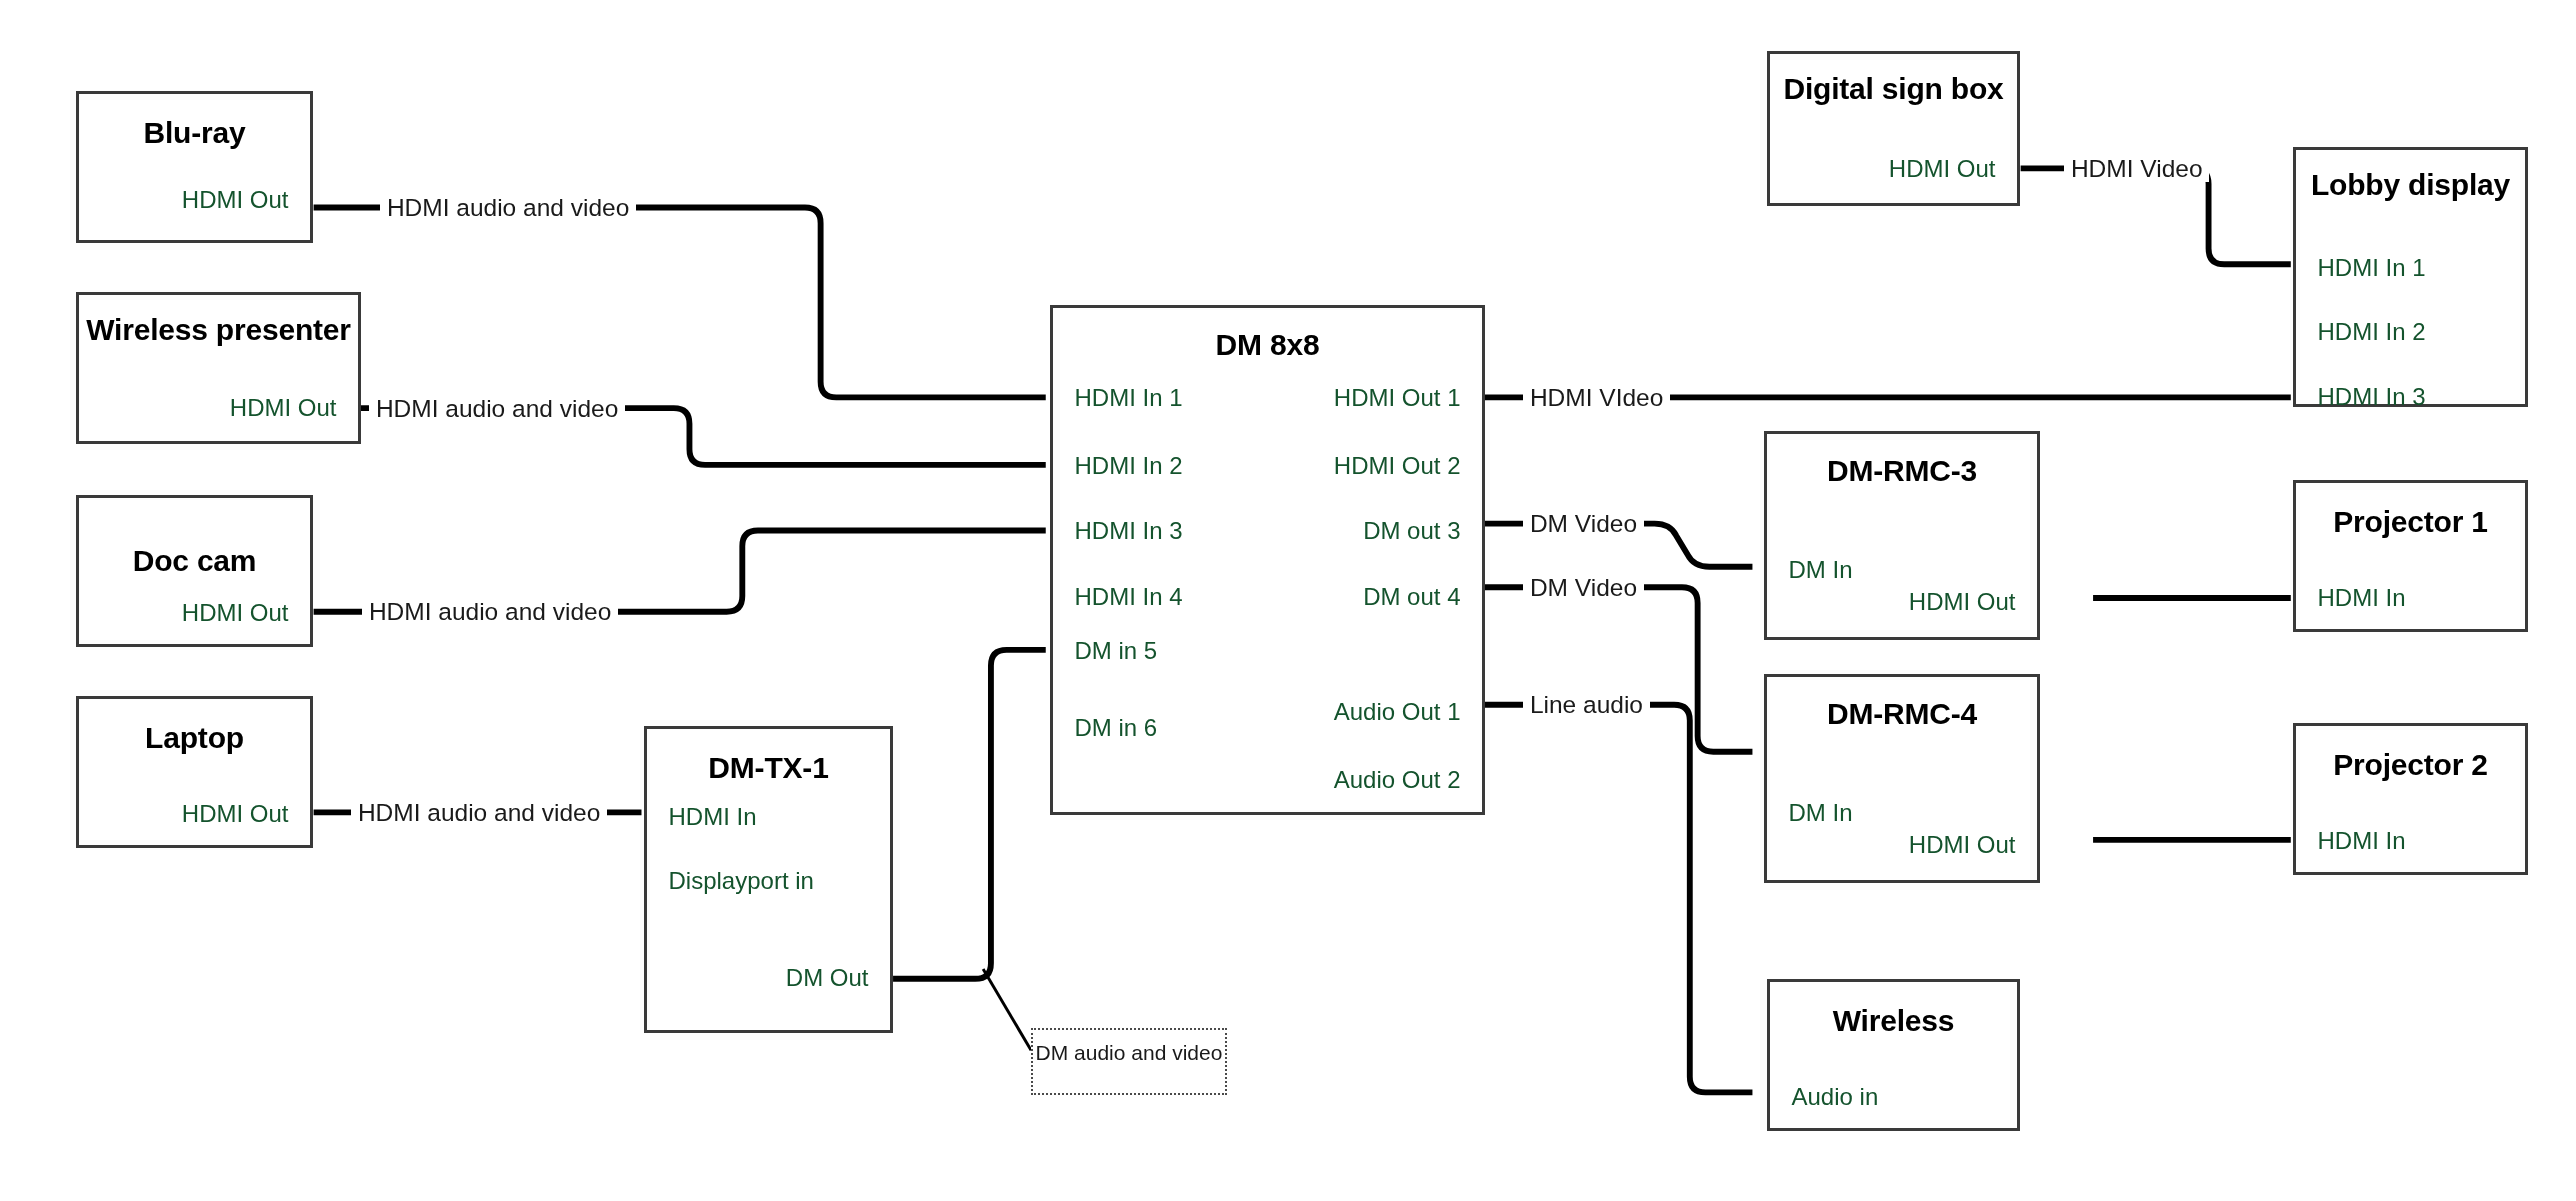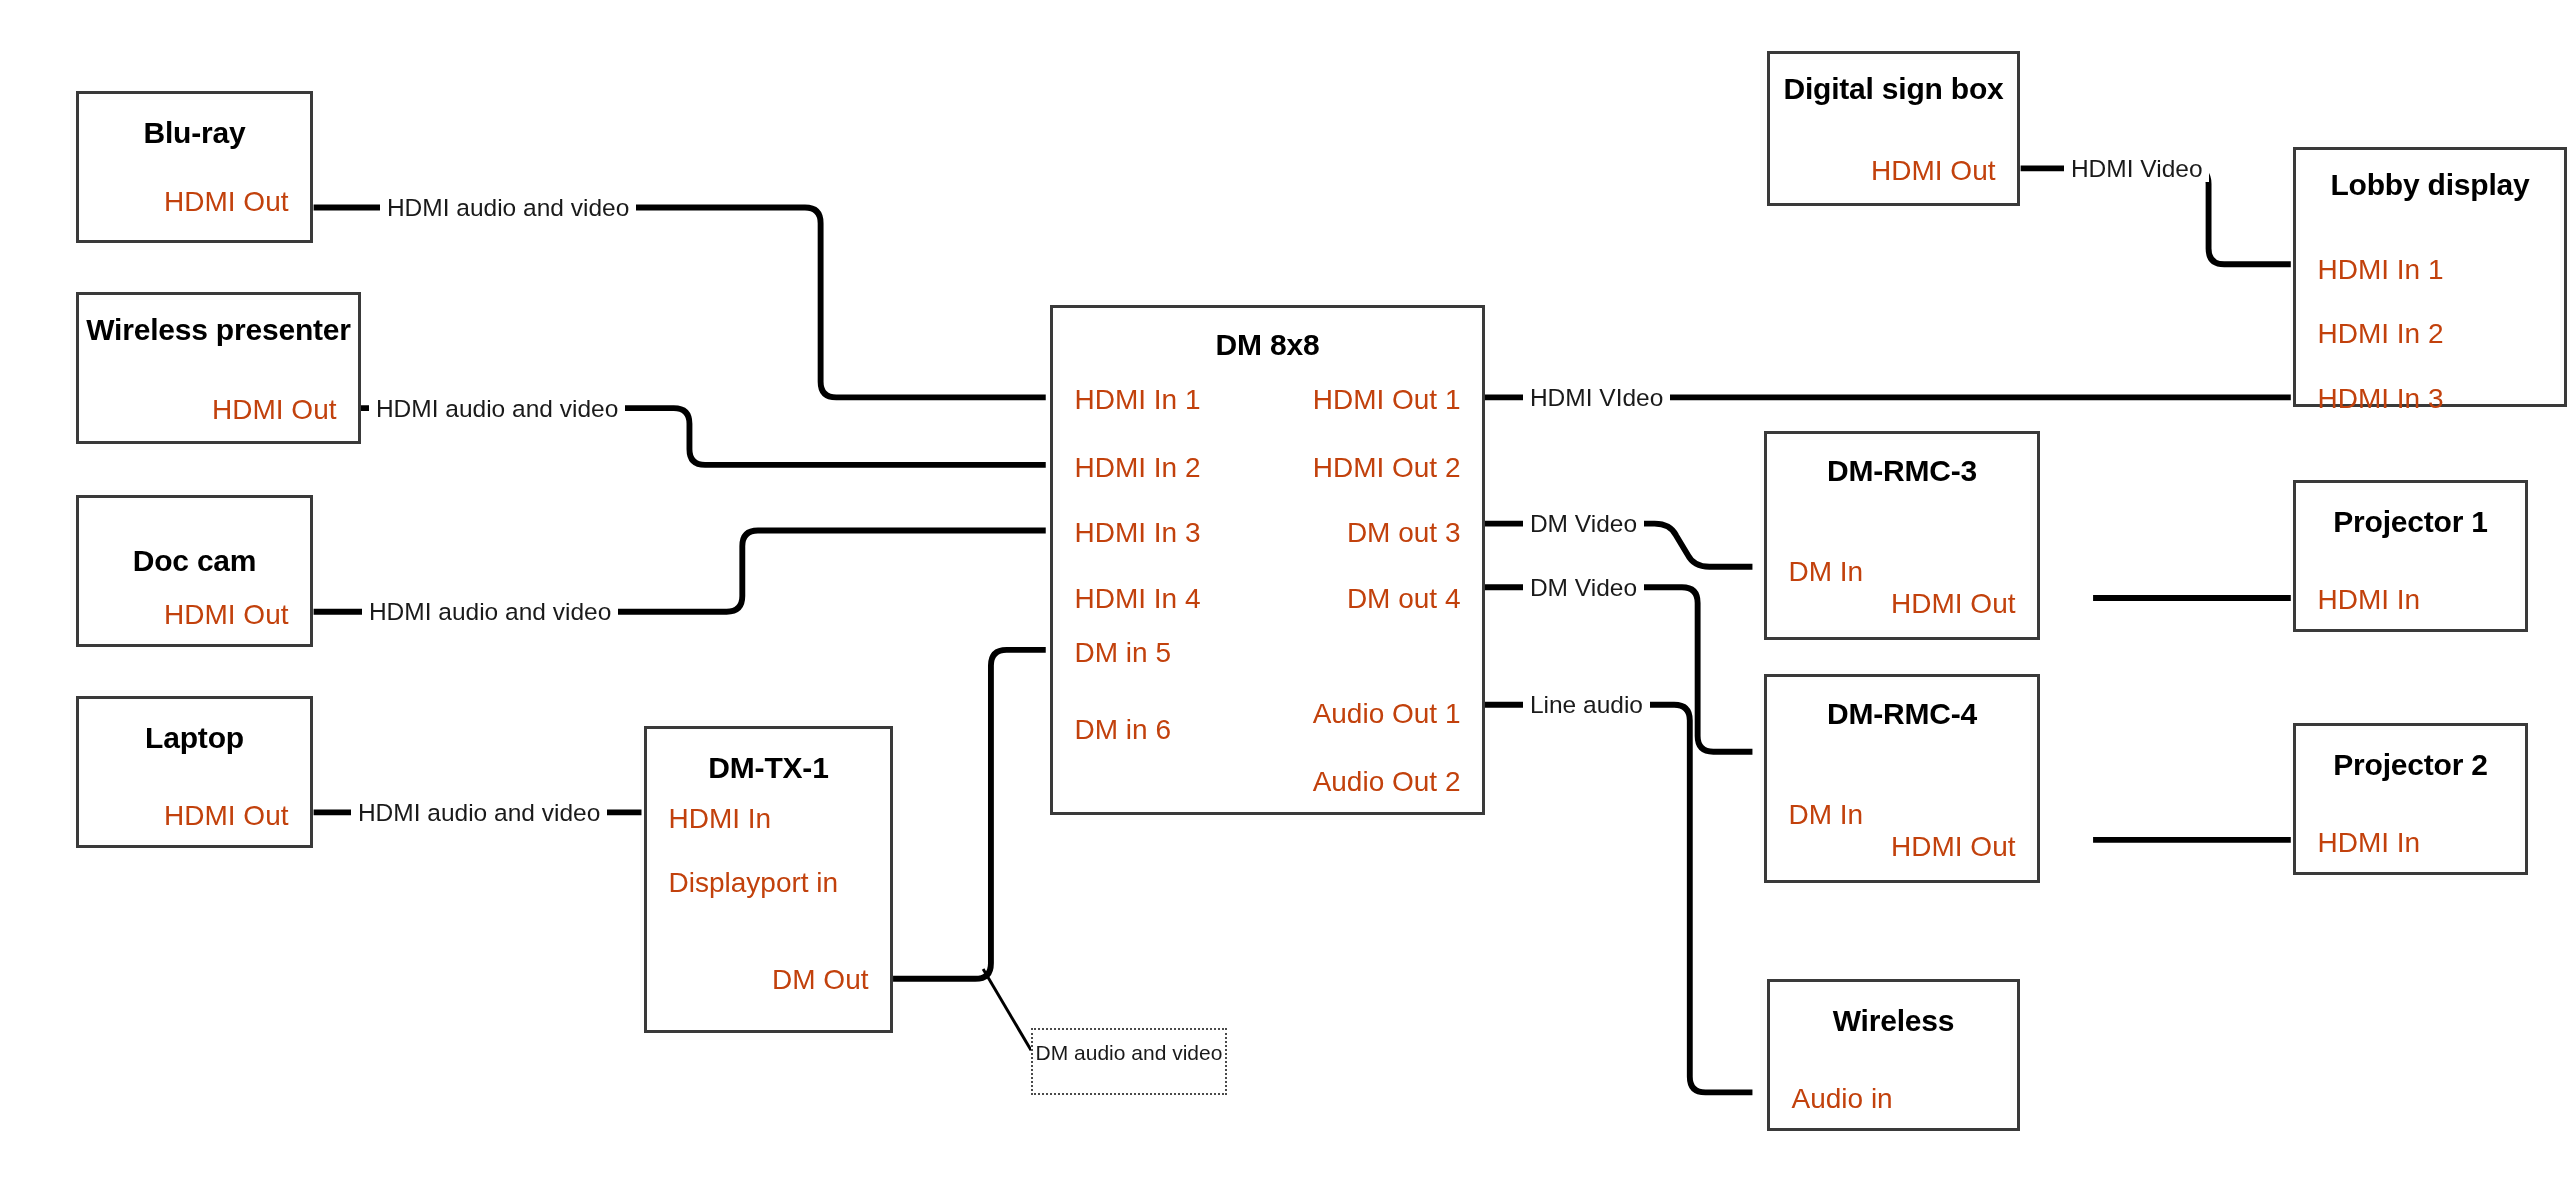--- a/index.html
+++ b/index.html
@@ -30,22 +30,22 @@
     right: 0;
     text-align: center;
     font-weight: bold;
     font-size: 30px;
     color: #000000;
     line-height: 1.12;
     letter-spacing: -0.2px;
   }
   .port {
     position: absolute;
-    font-size: 28px;
-    color: #c2410c;
+    font-size: 24px;
+    color: #14532d;
     white-space: nowrap;
     line-height: 1;
   }
   .port.left  { left: 21.5px;  text-align: left; }
   .port.right { right: 21.5px; text-align: right; }
 
   
   .callout {
     position: absolute;
     box-sizing: border-box;
@@ -184,21 +184,21 @@
     <div class="port right" style="top:277px;">DM out 4</div>
     <div class="port right" style="top:392px;">Audio Out 1</div>
     <div class="port right" style="top:460px;">Audio Out 2</div>
   </div>
 
   <div class="node" style="left:1767px; top:51px; width:253px; height:155px;">
     <div class="node-title" style="top:17.6px;">Digital sign box</div>
     <div class="port right" style="top:103px;">HDMI Out</div>
   </div>
 
-  <div class="node" style="left:2293px; top:147px; width:274px; height:260px;">
+  <div class="node" style="left:2293px; top:147px; width:235px; height:260px;">
     <div class="node-title" style="top:17.6px;">Lobby display</div>
     <div class="port left" style="top:106px;">HDMI In 1</div>
     <div class="port left" style="top:170px;">HDMI In 2</div>
     <div class="port left" style="top:235px;">HDMI In 3</div>
   </div>
 
   <div class="node" style="left:1764px; top:431px; width:276px; height:209px;">
     <div class="node-title" style="top:19.6px;">DM-RMC-3</div>
     <div class="port left" style="top:124px;">DM In</div>
     <div class="port right" style="top:156px;">HDMI Out</div>

